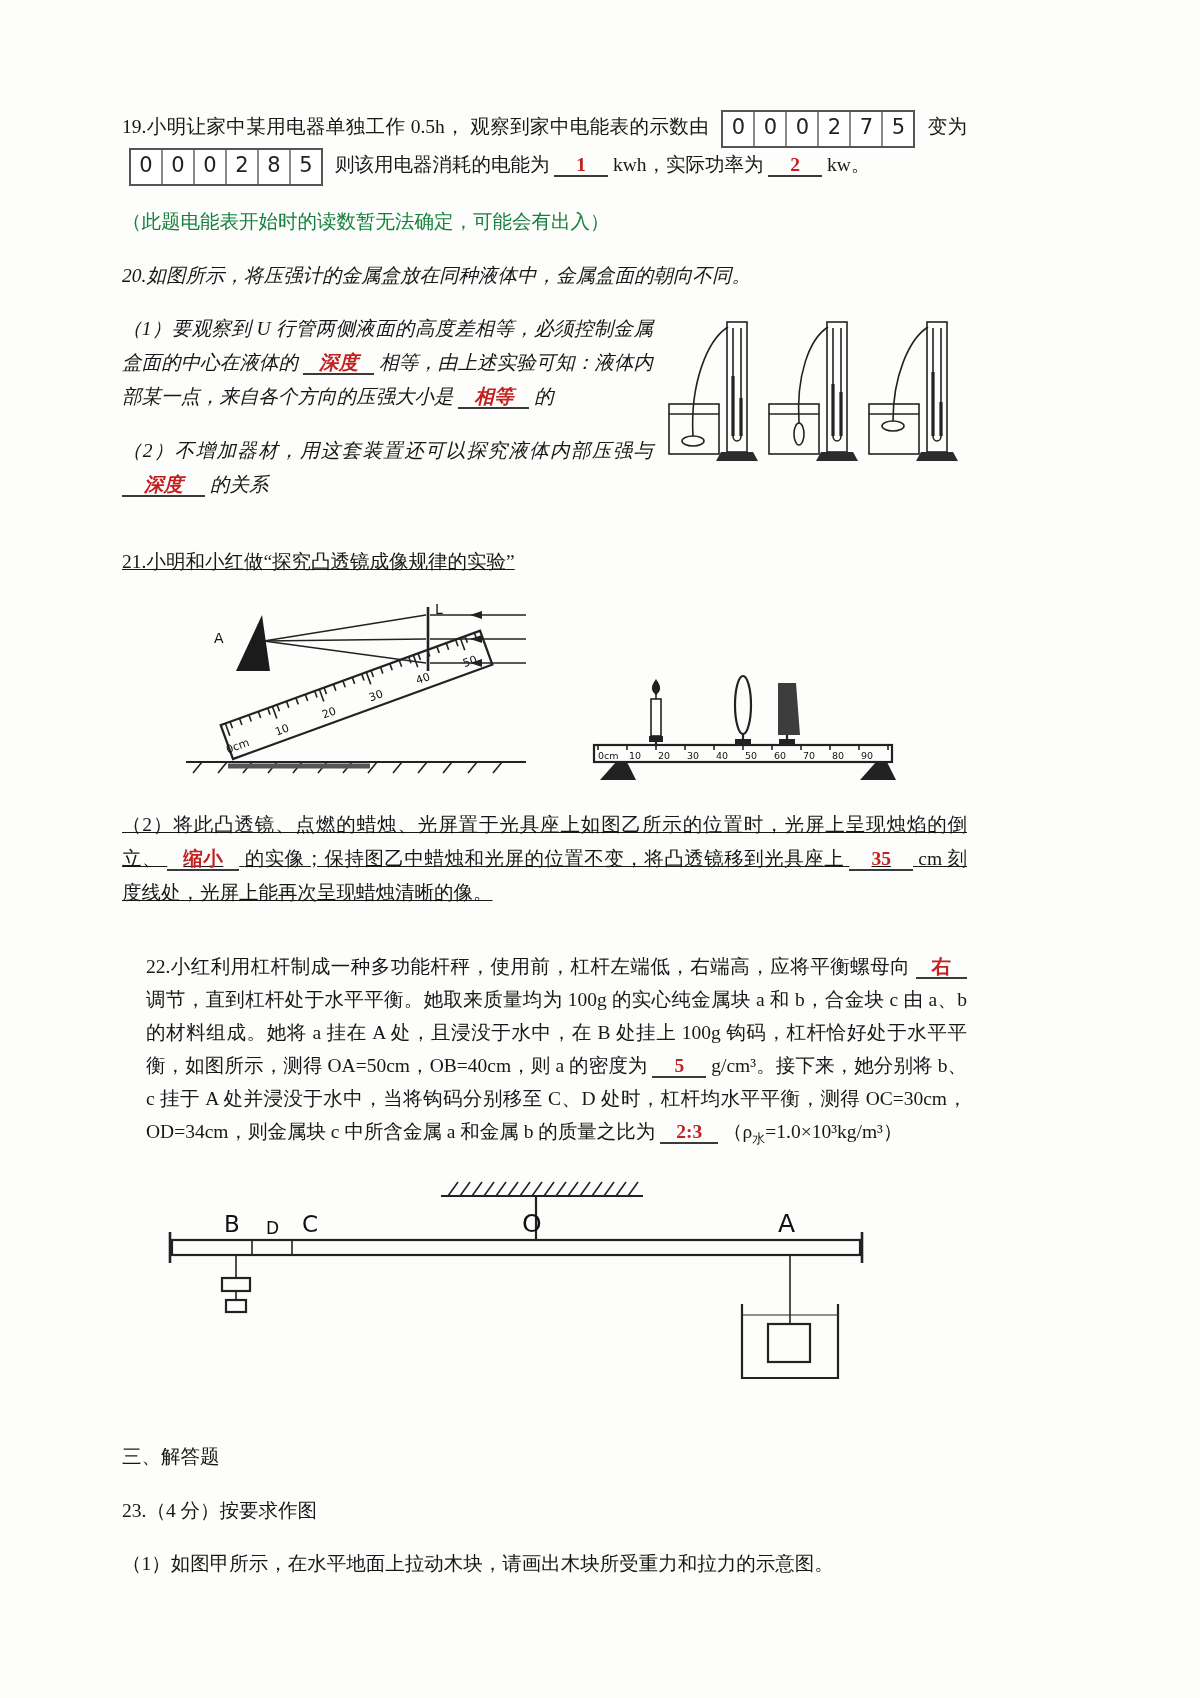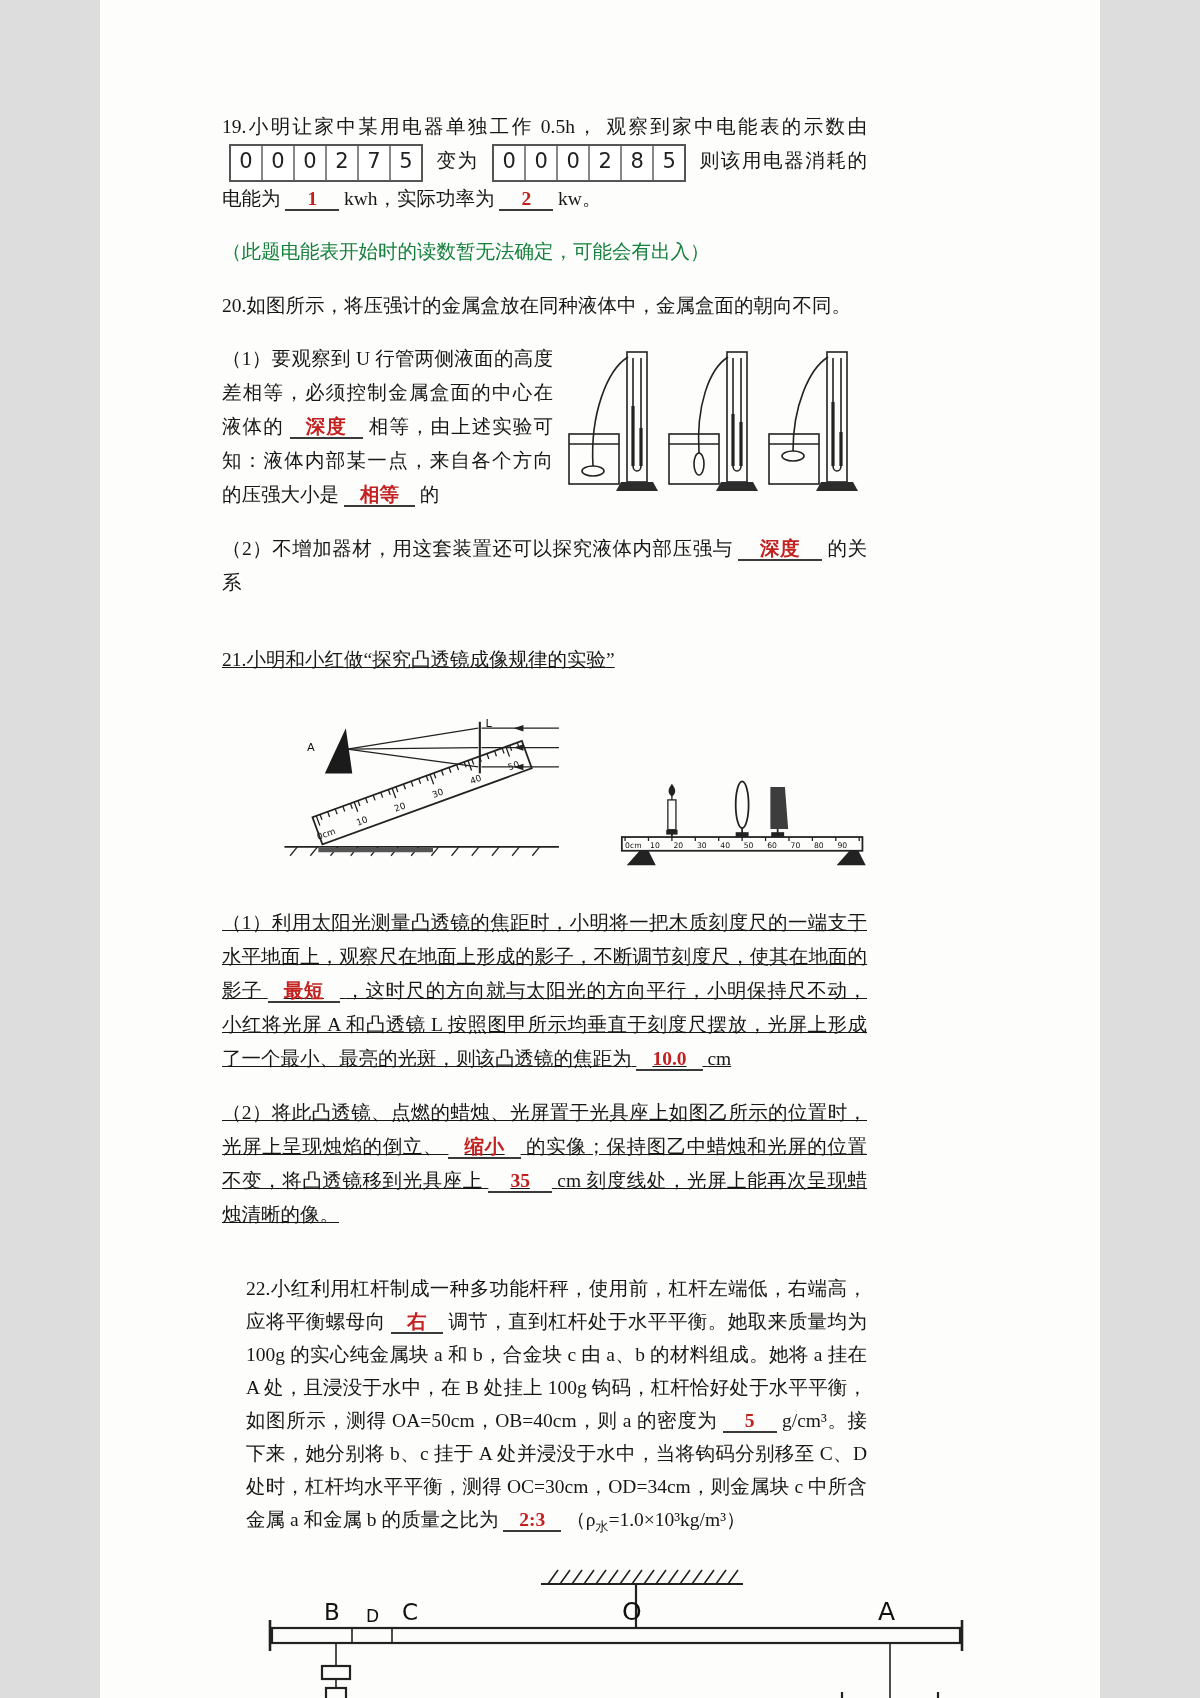--- a/index.html
+++ b/index.html
@@ -1,34 +1,34 @@
 <!DOCTYPE html>
 <html><head>
 <meta charset="utf-8">
 <style>
   html,body{margin:0;padding:0;background:#ddd;}
-  .page{position:relative;width:1000px;height:1698px;margin:0 auto;background:#fdfdfb;
+  .page{position:relative;width:1200px;height:1698px;margin:0 auto;background:#fdfdfb;
         padding:90px 233px 40px 122px;box-sizing:border-box;overflow:hidden;
         font-family:"Liberation Serif","DejaVu Serif",serif;color:#171717;}
   .para{font-size:19.5px;line-height:34px;text-align:justify;}
   .tight{line-height:33px;margin-left:24px;}
   .red{color:#15803d;}
   .ans{color:#c32020;font-weight:bold;border-bottom:2px solid #3a3a3a;padding:0 16px;white-space:nowrap;}
   .ans-wide{padding:0 22px;}
   .meter{display:inline-flex;vertical-align:middle;border:2px solid #555;background:#fff;margin:0 7px;height:34px;}
   .meter .digit{width:30px;text-align:center;line-height:30px;font-size:21px;
                 font-family:"DejaVu Sans",sans-serif;border-right:2px solid #888;color:#222;}
   .meter .digit:last-child{border-right:none;}
   .fig20{float:right;margin:2px 0 6px 14px;}
   .clear{clear:both;}
   .figrow{display:flex;align-items:flex-end;gap:40px;margin:8px 0 12px 56px;}
   .lever-wrap{margin:12px 0 0 34px;}
   .sec{margin:0;}
   .s19{margin-bottom:6px;}
-  .s20{margin-bottom:24px;}
+  .s20{margin-bottom:24px;font-style:italic;}
   .s21{margin-bottom:40px;text-decoration:underline;}
   .s22{margin-bottom:30px;}
   .q23line{margin-top:8px;}
   svg .ln{fill:none;stroke:#222;stroke-width:1.6;}
   svg .ln2{fill:none;stroke:#222;stroke-width:2.2;}
   svg text{font-family:"DejaVu Sans",sans-serif;fill:#111;}
 </style>
 </head>
 <body>
 
@@ -191,27 +191,20 @@
         </g>
         <g>
           <line x1="199" y1="106" x2="199" y2="96" class="ln2"></line>
           <rect x="191" y="100" width="16" height="6" fill="#222"></rect>
           <path d="M190 44 h18 l4 52 h-22 z" fill="#3d3d3d"></path>
         </g>
       </svg>
     </div>
 
     <p class="para">
-      <span>（1）利用太阳光测量凸透镜的焦距时，小明将一把木质刻度尺的一端支于水平地面上，观察尺在地面上形成的影子，不断调节刻度尺，使其在地面的影子</span>
-      <span class="ans">最短</span>
-      <span>，这时尺的方向就与太阳光的方向平行，小明保持尺不动，小红将光屏 A 和凸透镜 L 按照图甲所示均垂直于刻度尺摆放，光屏上形成了一个最小、最亮的光斑，则该凸透镜的焦距为</span>
-      <span class="ans">10.0</span>
-      <span>cm</span>
-    </p>
-    <p class="para">
       <span>（2）将此凸透镜、点燃的蜡烛、光屏置于光具座上如图乙所示的位置时，光屏上呈现烛焰的倒立、</span>
       <span class="ans">缩小</span>
       <span>的实像；保持图乙中蜡烛和光屏的位置不变，将凸透镜移到光具座上</span>
       <span class="ans ans-wide">35</span>
       <span>cm 刻度线处，光屏上能再次呈现蜡烛清晰的像。</span>
     </p>
   </section>
 
   <section class="sec s22">
     <p class="para tight">

